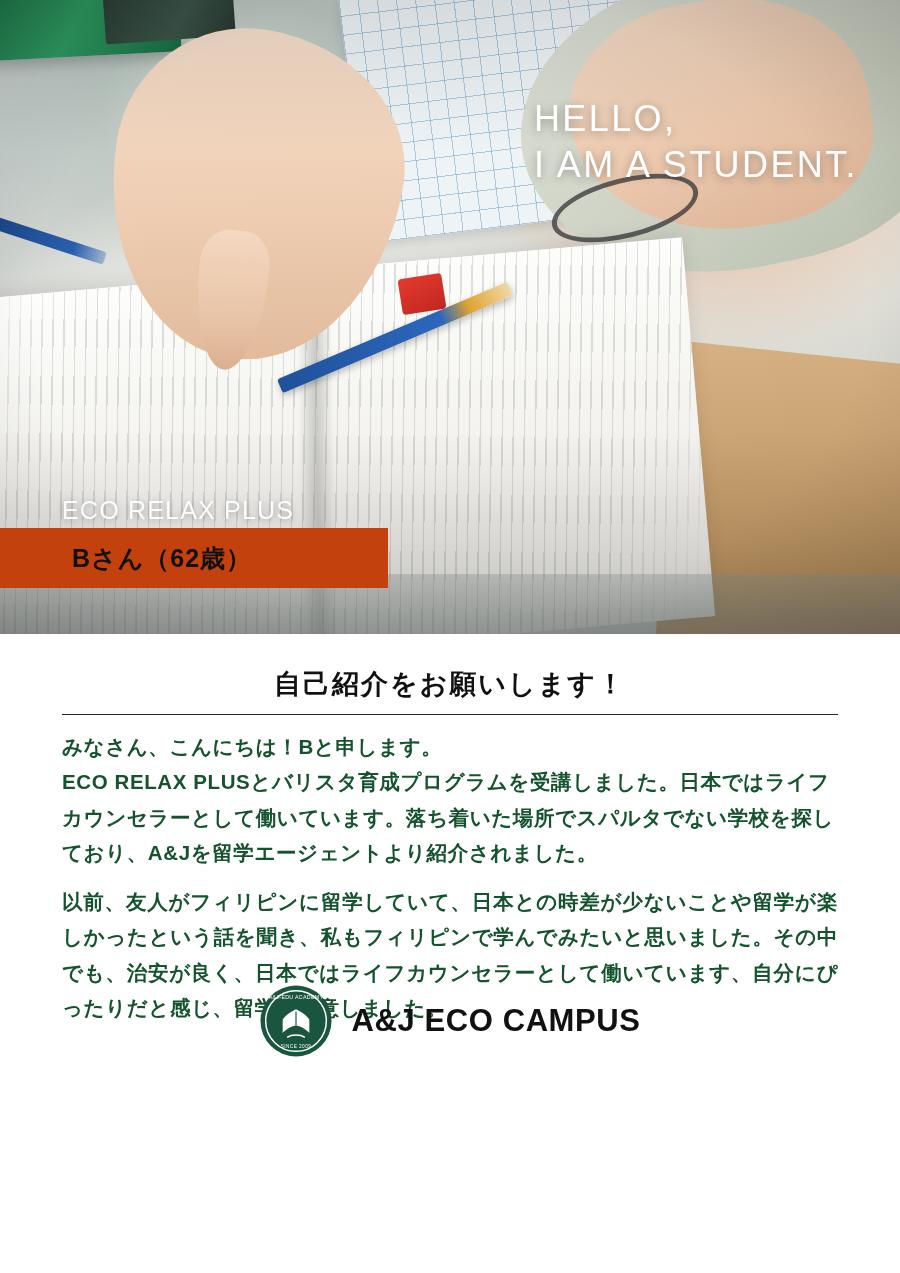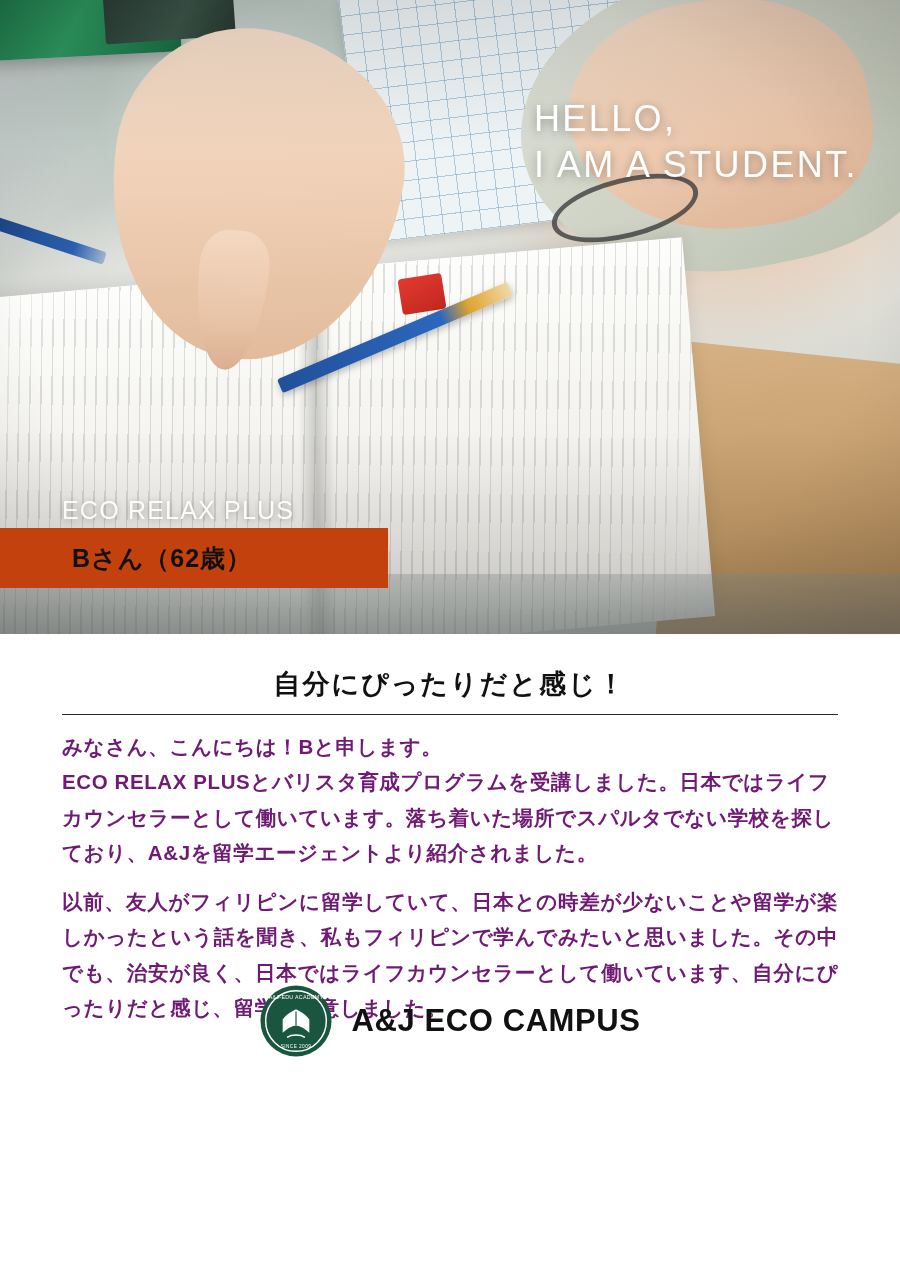--- a/index.html
+++ b/index.html
@@ -231,21 +231,21 @@
     font-weight: 700;
     color: #111111;
     letter-spacing: 2px;
     padding: 8px 0 12px 0;
     border-bottom: 1.6px solid #2a2a2a;
   }
   .q-heading.second { margin-top: 18px; }
   .para {
     font-size: 20.5px;
     line-height: 1.72;
-    color: #701a75;
+    color: #14532d;
     font-weight: 700;
     letter-spacing: 0.6px;
     padding-top: 14px;
     white-space: pre-line;
   }
   .para.justified {
     text-align: justify;
     text-justify: inter-character;
   }
 
@@ -299,21 +299,21 @@
 
     <div class="eco-tagline">ECO RELAX PLUS</div>
 
     <div class="name-plate">
       <span>Bさん（62歳）</span>
     </div>
   </div>
 
   <div class="content">
 
-    <div class="q-heading">自分にぴったりだと感じ！</div>
+    <div class="q-heading">自己紹介をお願いします！</div>
     <div class="para">みなさん、こんにちは！Bと申します。
 ECO RELAX PLUSとバリスタ育成プログラムを受講しました。日本ではライフカウンセラーとして働いています。落ち着いた場所でスパルタでない学校を探しており、A&amp;Jを留学エージェントより紹介されました。</div>
 
     <div class="para justified">以前、友人がフィリピンに留学していて、日本との時差が少ないことや留学が楽しかったという話を聞き、私もフィリピンで学んでみたいと思いました。その中でも、治安が良く、日本ではライフカウンセラーとして働いています、自分にぴったりだと感じ、留学を決意しました。</div>
 
   </div>
 
   <div class="footer">
     <svg class="footer-logo" viewBox="0 0 100 100">
       <circle cx="50" cy="50" r="48" fill="#19553f"></circle>

